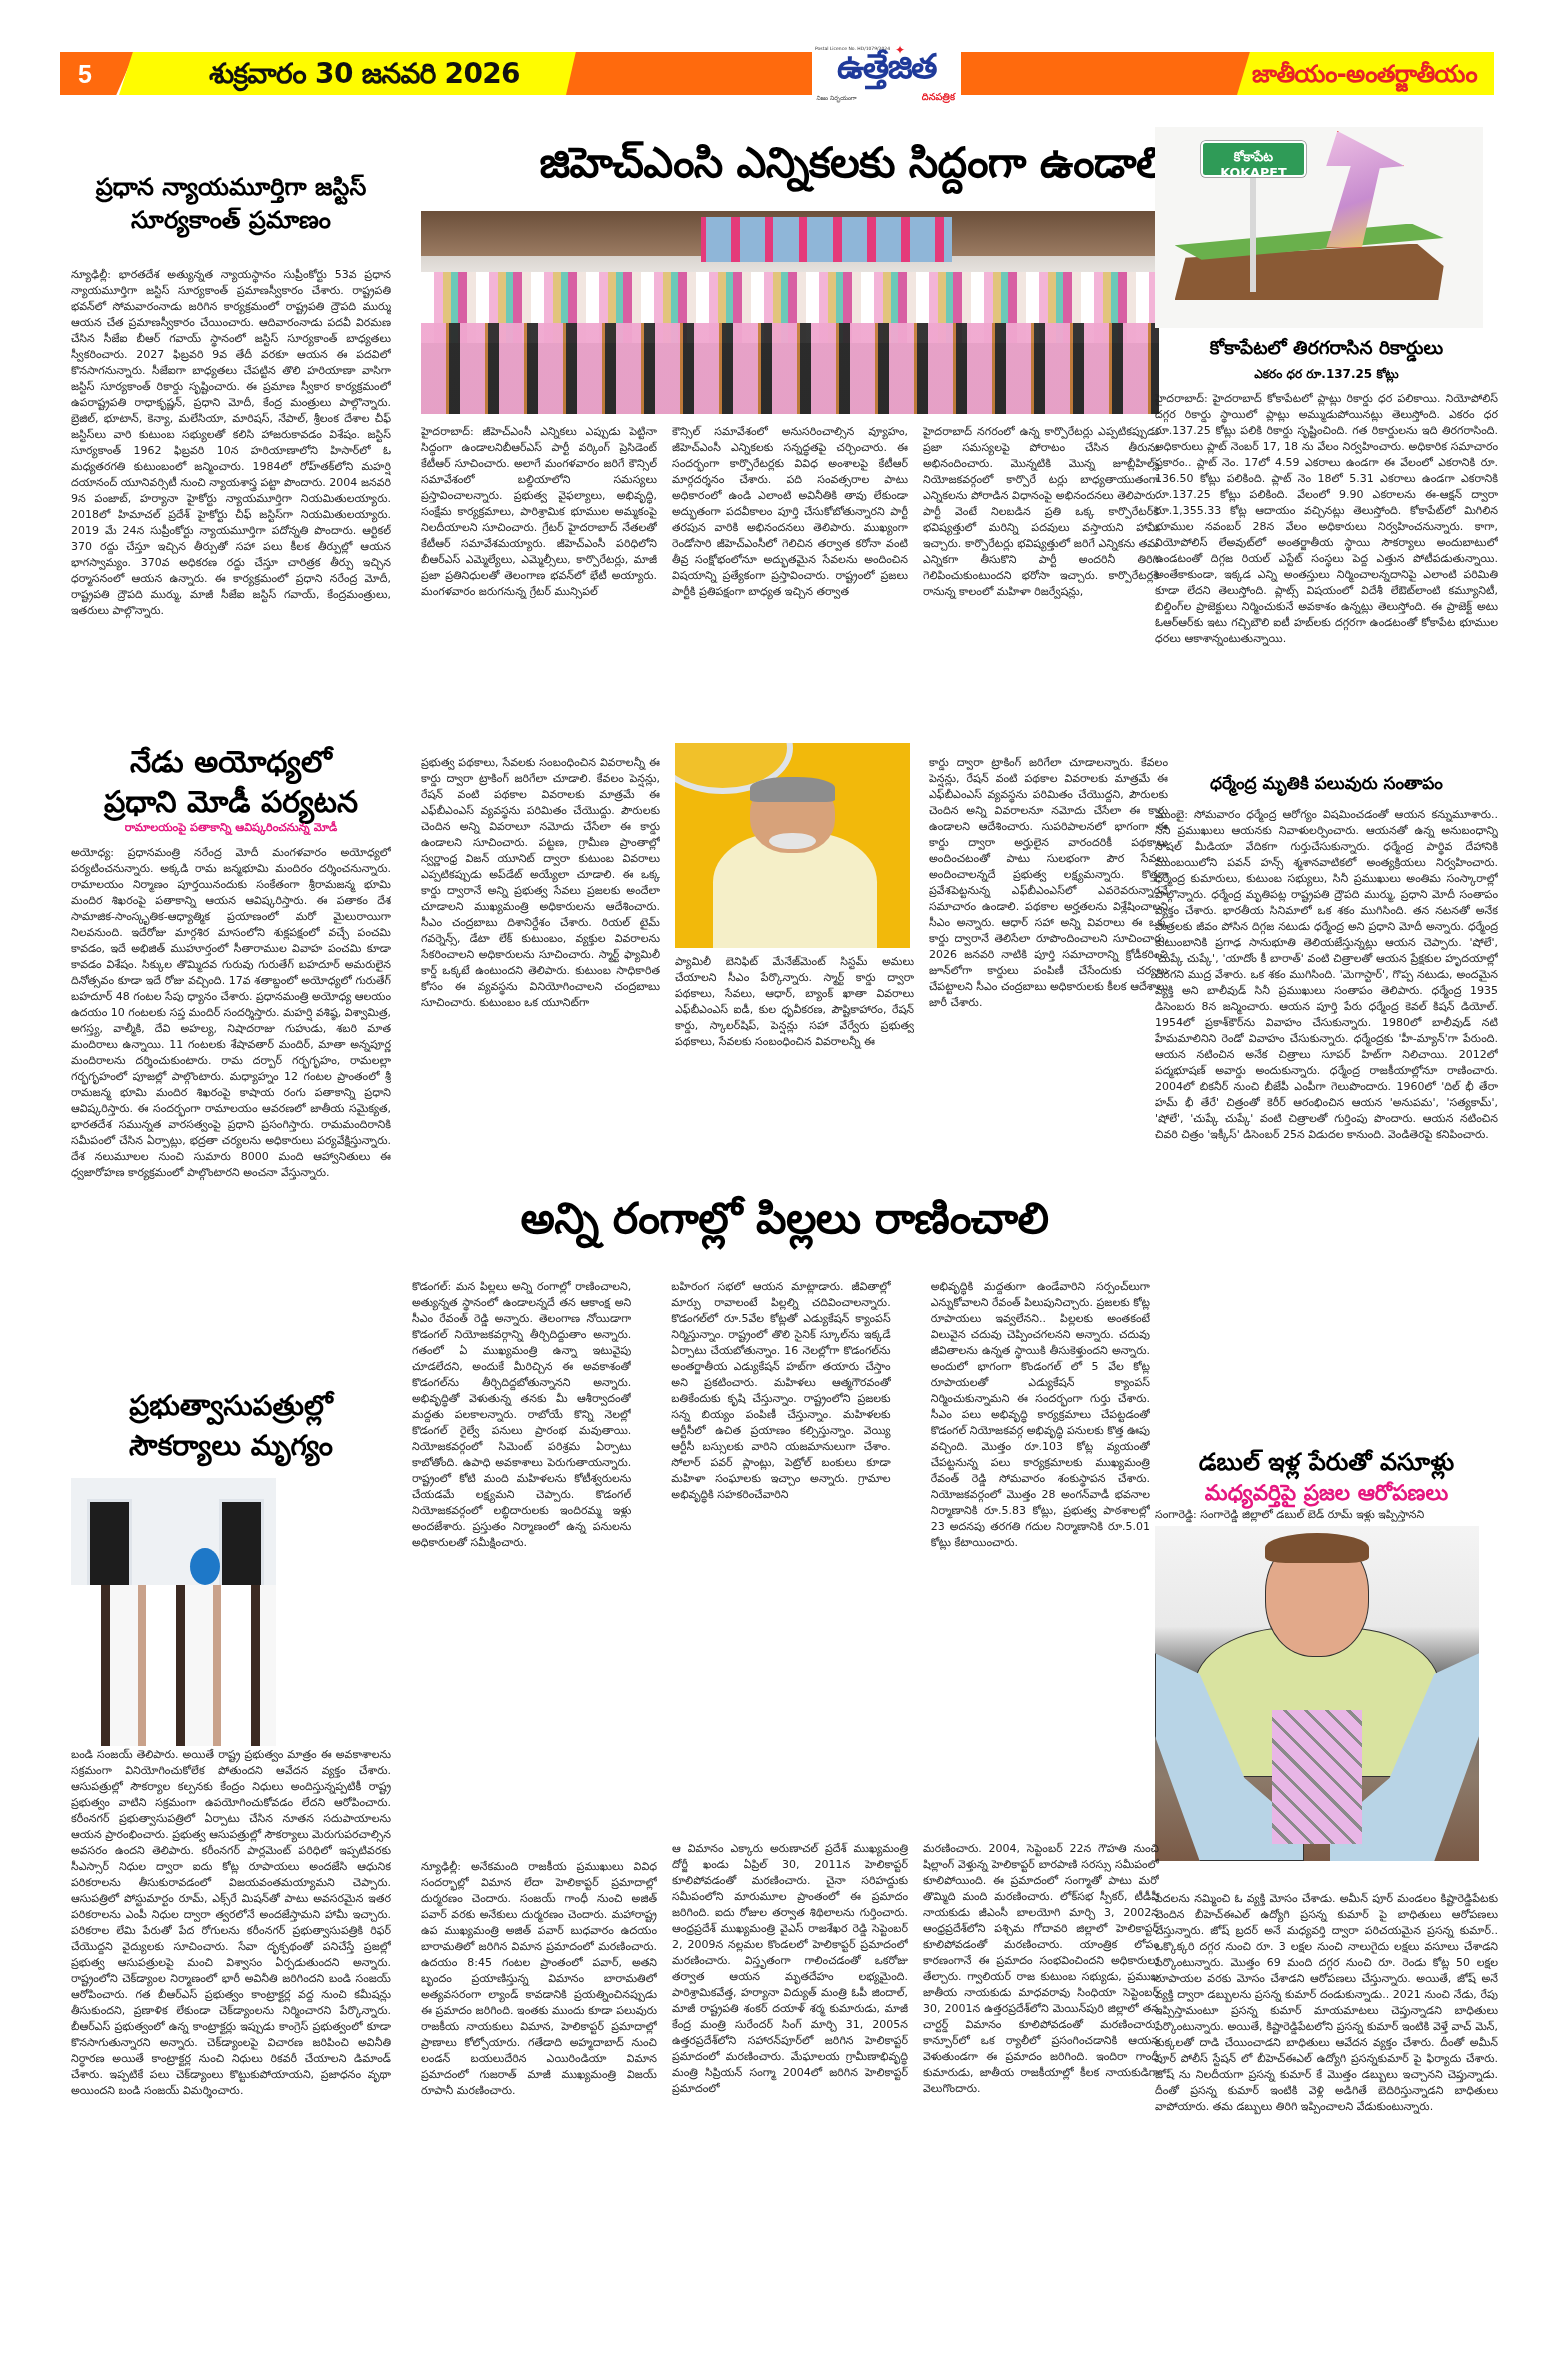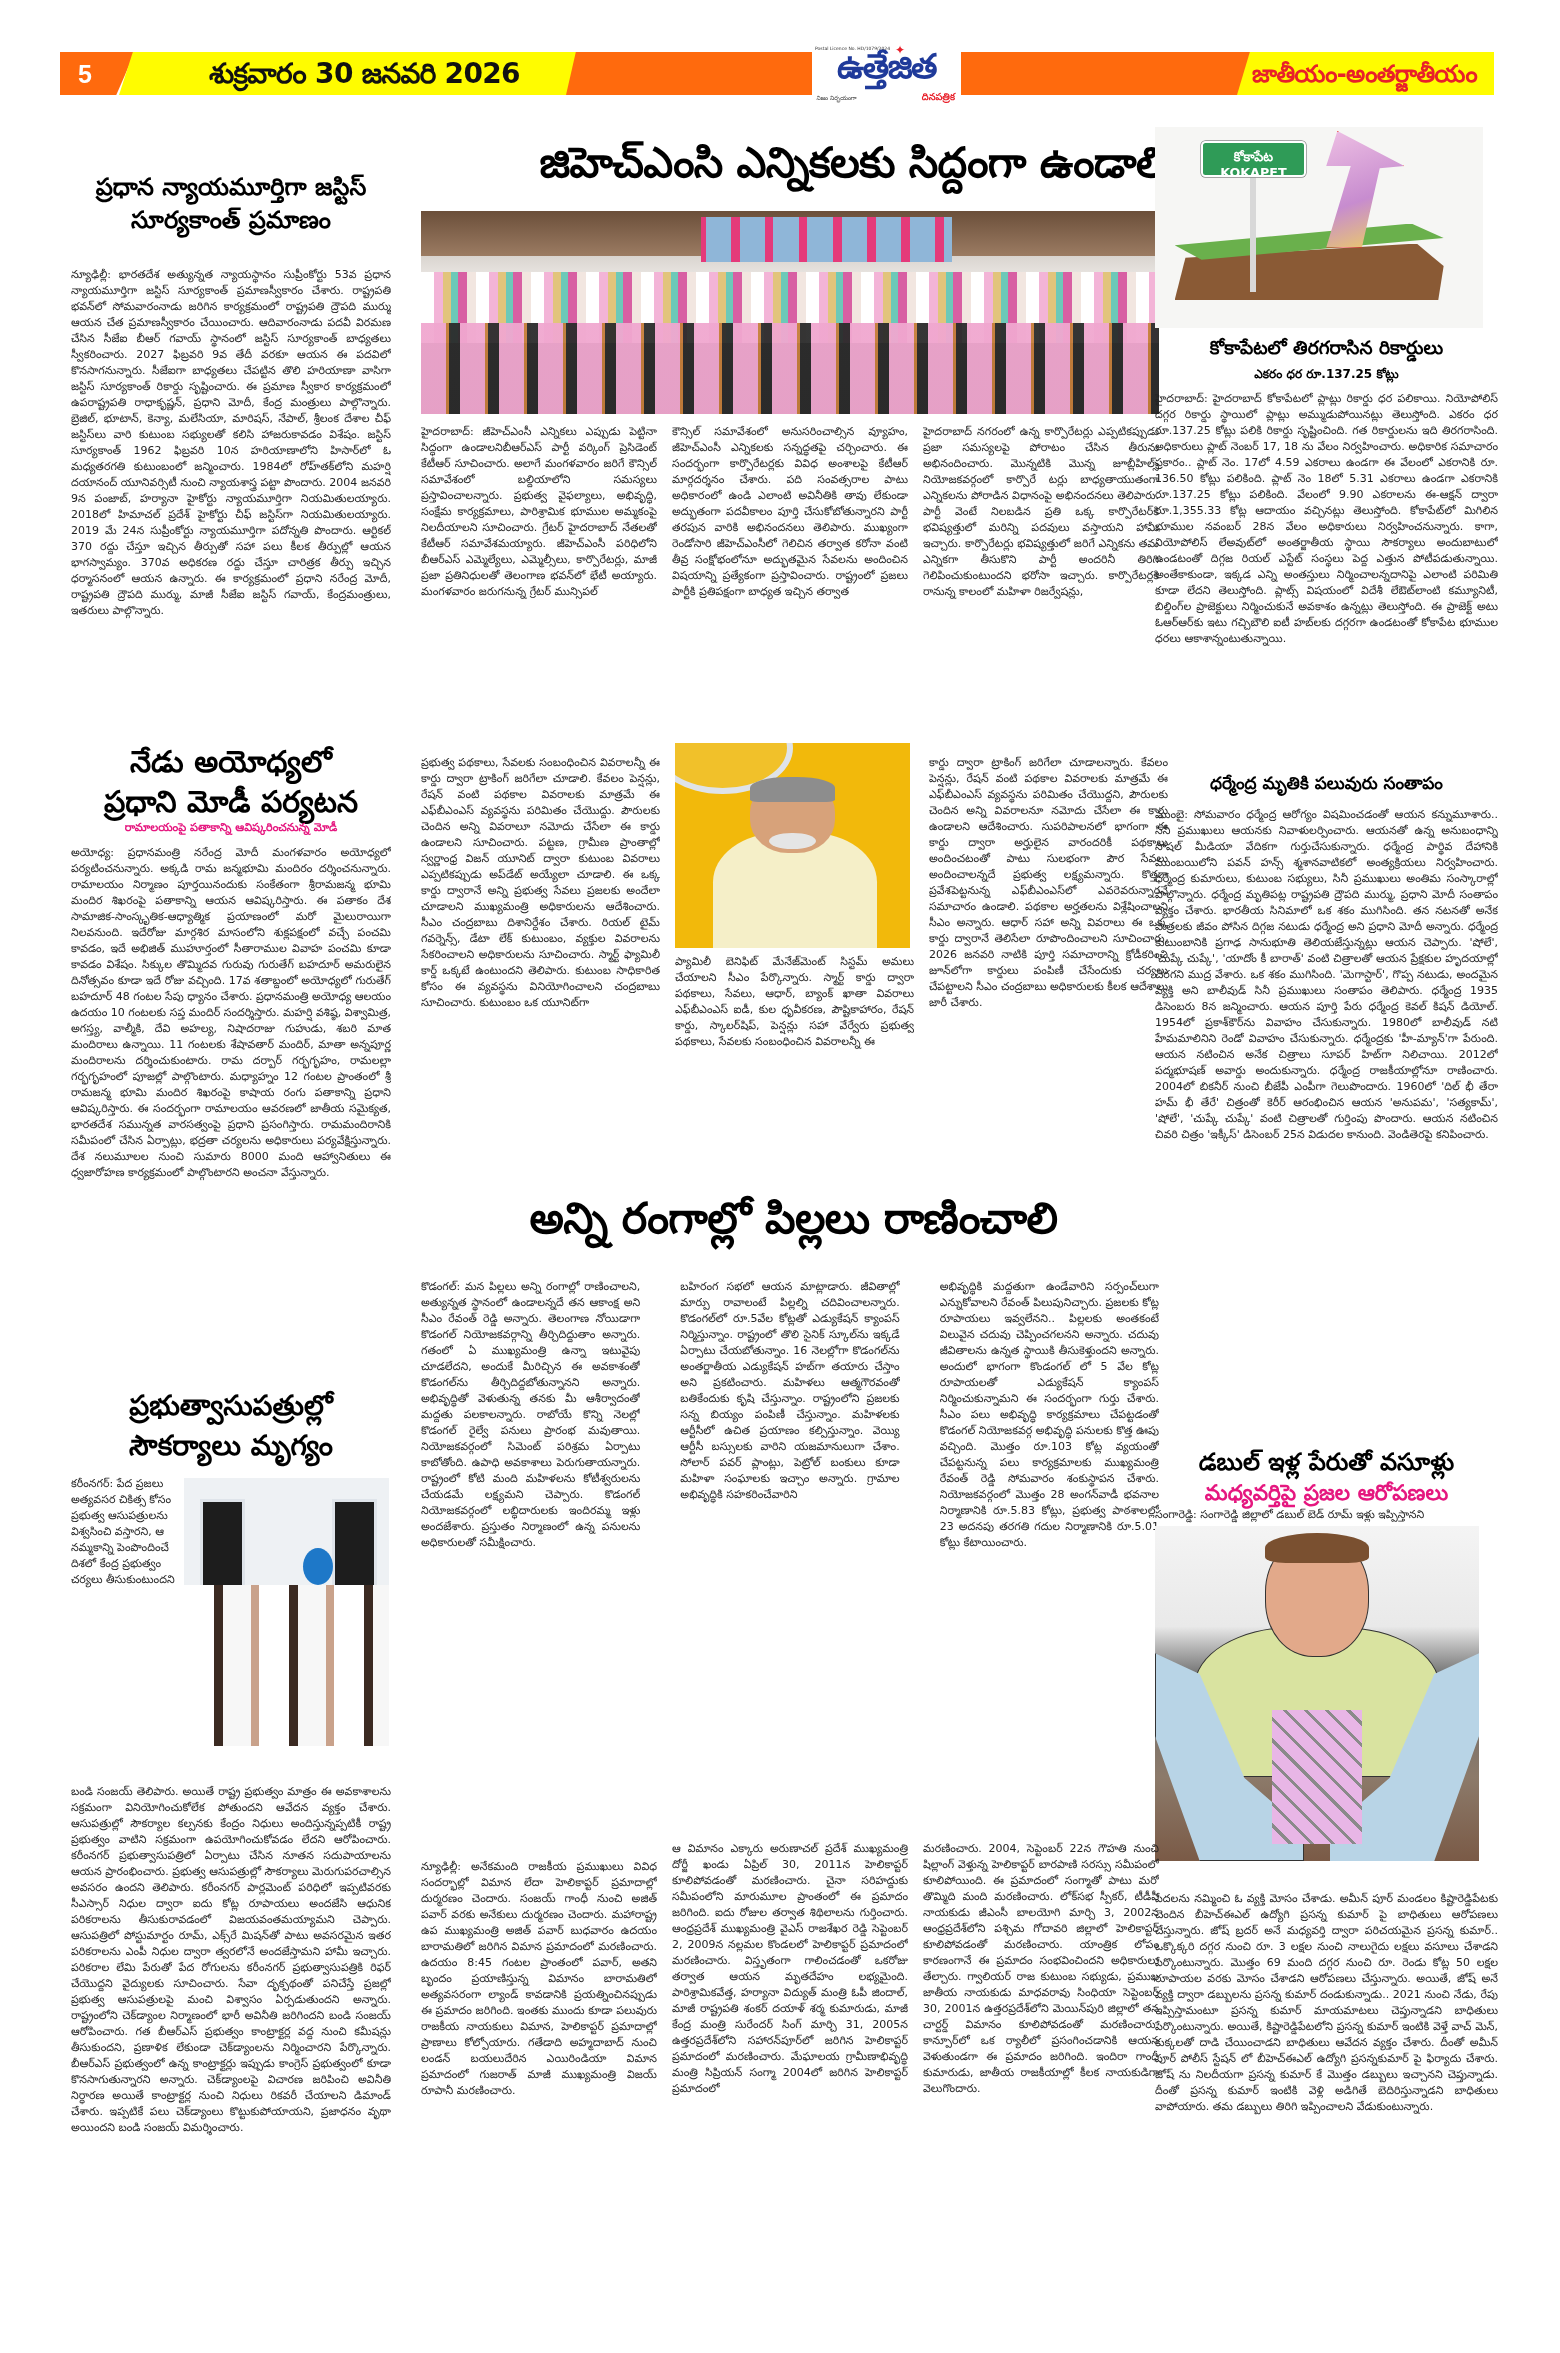--- a/index.html
+++ b/index.html
@@ -161,32 +161,31 @@
   <h2 class="hl" style="font-size:17px; line-height:30px;">ధర్మేంద్ర మృతికి పలువురు సంతాపం</h2>
   <p class="body-text" style="margin-top:9px; height:634px; overflow:hidden;">ముంబై: సోమవారం ధర్మేంద్ర ఆరోగ్యం విషమించడంతో ఆయన కన్నుమూశారు.. సినీ ప్రముఖులు ఆయనకు నివాళులర్పించారు. ఆయనతో ఉన్న అనుబంధాన్ని సోషల్ మీడియా వేదికగా గుర్తుచేసుకున్నారు. ధర్మేంద్ర పార్థివ దేహానికి ముంబయిలోని పవన్ హన్స్ శ్మశానవాటికలో అంత్యక్రియలు నిర్వహించారు. ధర్మేంద్ర కుమారులు, కుటుంబ సభ్యులు, సినీ ప్రముఖులు అంతిమ సంస్కారాల్లో పాల్గొన్నారు. ధర్మేంద్ర మృతిపట్ల రాష్ట్రపతి ద్రౌపది ముర్ము, ప్రధాని మోదీ సంతాపం వ్యక్తం చేశారు. భారతీయ సినిమాలో ఒక శకం ముగిసింది. తన నటనతో అనేక పాత్రలకు జీవం పోసిన దిగ్గజ నటుడు ధర్మేంద్ర అని ప్రధాని మోదీ అన్నారు. ధర్మేంద్ర కుటుంబానికి ప్రగాఢ సానుభూతి తెలియజేస్తున్నట్లు ఆయన చెప్పారు. 'షోలే', 'చుప్కే చుప్కే', 'యాదోం కీ బారాత్' వంటి చిత్రాలతో ఆయన ప్రేక్షకుల హృదయాల్లో చెరగని ముద్ర వేశారు. ఒక శకం ముగిసింది. 'మెగాస్టార్', గొప్ప నటుడు, అందమైన వ్యక్తి అని బాలీవుడ్ సినీ ప్రముఖులు సంతాపం తెలిపారు. ధర్మేంద్ర 1935 డిసెంబరు 8న జన్మించారు. ఆయన పూర్తి పేరు ధర్మేంద్ర కెవల్ కిషన్ డియోల్. 1954లో ప్రకాశ్‌కౌర్‌ను వివాహం చేసుకున్నారు. 1980లో బాలీవుడ్ నటి హేమమాలినిని రెండో వివాహం చేసుకున్నారు. ధర్మేంద్రకు 'హీ-మ్యాన్'గా పేరుంది. ఆయన నటించిన అనేక చిత్రాలు సూపర్ హిట్‌గా నిలిచాయి. 2012లో పద్మభూషణ్ అవార్డు అందుకున్నారు. ధర్మేంద్ర రాజకీయాల్లోనూ రాణించారు. 2004లో బికనీర్ నుంచి బీజేపీ ఎంపీగా గెలుపొందారు. 1960లో 'దిల్ భీ తేరా హమ్ భీ తేరే' చిత్రంతో కెరీర్ ఆరంభించిన ఆయన 'అనుపమ', 'సత్యకామ్', 'షోలే', 'చుప్కే చుప్కే' వంటి చిత్రాలతో గుర్తింపు పొందారు. ఆయన నటించిన చివరి చిత్రం 'ఇక్కీస్' డిసెంబర్ 25న విడుదల కానుంది. వెండితెరపై కనిపించారు.</p>
 </article>
 
 <article class="block" style="left:71px; top:1386px; width:320px;">
   <h2 class="hl" style="font-size:28px; line-height:40px;">
     <span>ప్రభుత్వాసుపత్రుల్లో</span><br>
     <span>సౌకర్యాలు మృగ్యం</span>
   </h2>
   <div style="display:flex; gap:9px; margin-top:10.4px;">
-    <p class="body-text" style="width:104px; text-align:left; height:306px; overflow:hidden;">కరీంనగర్: పేద ప్రజలు అత్యవసర చికిత్స కోసం ప్రభుత్వ ఆసుపత్రులను విశ్వసించి వస్తారని, ఆ నమ్మకాన్ని పెంపొందించే దిశలో కేంద్ర ప్రభుత్వం చర్యలు తీసుకుంటుందని</p>
     <div class="img photo-hospital" style="position:relative; width:205px; height:268px; margin-top:1.5px;">
       <div class="hosp-window" style="left:8%;"></div>
       <div class="hosp-window" style="left:72%;"></div>
       <div class="hosp-balloon"></div>
       <div class="hosp-people"></div>
     </div>
   </div>
   <p class="body-text" style="margin-top:1.5px; height:619px; overflow:hidden;">బండి సంజయ్ తెలిపారు. అయితే రాష్ట్ర ప్రభుత్వం మాత్రం ఈ అవకాశాలను సక్రమంగా వినియోగించుకోలేక పోతుందని ఆవేదన వ్యక్తం చేశారు. ఆసుపత్రుల్లో సౌకర్యాల కల్పనకు కేంద్రం నిధులు అందిస్తున్నప్పటికీ రాష్ట్ర ప్రభుత్వం వాటిని సక్రమంగా ఉపయోగించుకోవడం లేదని ఆరోపించారు. కరీంనగర్ ప్రభుత్వాసుపత్రిలో ఏర్పాటు చేసిన నూతన సదుపాయాలను ఆయన ప్రారంభించారు. ప్రభుత్వ ఆసుపత్రుల్లో సౌకర్యాలు మెరుగుపరచాల్సిన అవసరం ఉందని తెలిపారు. కరీంనగర్ పార్లమెంట్ పరిధిలో ఇప్పటివరకు సీఎస్సార్ నిధుల ద్వారా ఐదు కోట్ల రూపాయలు అందజేసి ఆధునిక పరికరాలను తీసుకురావడంలో విజయవంతమయ్యామని చెప్పారు. ఆసుపత్రిలో పోస్టుమార్టం రూమ్, ఎక్స్‌రే మిషన్‌తో పాటు అవసరమైన ఇతర పరికరాలను ఎంపీ నిధుల ద్వారా త్వరలోనే అందజేస్తామని హామీ ఇచ్చారు. పరికరాల లేమి పేరుతో పేద రోగులను కరీంనగర్ ప్రభుత్వాసుపత్రికి రిఫర్ చేయొద్దని వైద్యులకు సూచించారు. సేవా దృక్పథంతో పనిచేస్తే ప్రజల్లో ప్రభుత్వ ఆసుపత్రులపై మంచి విశ్వాసం ఏర్పడుతుందని అన్నారు. రాష్ట్రంలోని చెక్‌డ్యాంల నిర్మాణంలో భారీ అవినీతి జరిగిందని బండి సంజయ్ ఆరోపించారు. గత బీఆర్ఎస్ ప్రభుత్వం కాంట్రాక్టర్ల వద్ద నుంచి కమీషన్లు తీసుకుందని, ప్రణాళిక లేకుండా చెక్‌డ్యాంలను నిర్మించారని పేర్కొన్నారు. బీఆర్ఎస్ ప్రభుత్వంలో ఉన్న కాంట్రాక్టర్లు ఇప్పుడు కాంగ్రెస్ ప్రభుత్వంలో కూడా కొనసాగుతున్నారని అన్నారు. చెక్‌డ్యాంలపై విచారణ జరిపించి అవినీతి నిర్ధారణ అయితే కాంట్రాక్టర్ల నుంచి నిధులు రికవరీ చేయాలని డిమాండ్ చేశారు. ఇప్పటికే పలు చెక్‌డ్యాంలు కొట్టుకుపోయాయని, ప్రజాధనం వృథా అయిందని బండి సంజయ్ విమర్శించారు.</p>
 </article>
 
-<article class="block" style="left:421px; top:1185px; width:745px;">
+<article class="block" style="left:412px; top:1185px; width:745px;">
   <h1 class="hl" style="font-size:43px; line-height:67px; letter-spacing:-0.7px;">అన్ని రంగాల్లో పిల్లలు రాణించాలి</h1>
   <div class="cols3" style="margin-top:27px; width:738px;gap:40px;">
     <p class="body-text col" style="height:499px; overflow:hidden;">కొడంగల్: మన పిల్లలు అన్ని రంగాల్లో రాణించాలని, అత్యున్నత స్థానంలో ఉండాలన్నదే తన ఆకాంక్ష అని సీఎం రేవంత్ రెడ్డి అన్నారు. తెలంగాణ నోయిడాగా కొడంగల్ నియోజకవర్గాన్ని తీర్చిదిద్దుతాం అన్నారు. గతంలో ఏ ముఖ్యమంత్రి ఉన్నా ఇటువైపు చూడలేదని, అందుకే మీరిచ్చిన ఈ అవకాశంతో కొడంగల్‌ను తీర్చిదిద్దబోతున్నానని అన్నారు. అభివృద్ధితో వెళుతున్న తనకు మీ ఆశీర్వాదంతో మద్దతు పలకాలన్నారు. రాబోయే కొన్ని నెలల్లో కొడంగల్ రైల్వే పనులు ప్రారంభ మవుతాయి. నియోజకవర్గంలో సిమెంట్ పరిశ్రమ ఏర్పాటు కాబోతోంది. ఉపాధి అవకాశాలు పెరుగుతాయన్నారు. రాష్ట్రంలో కోటి మంది మహిళలను కోటీశ్వరులను చేయడమే లక్ష్యమని చెప్పారు. కొడంగల్ నియోజకవర్గంలో లబ్ధిదారులకు ఇందిరమ్మ ఇళ్లు అందజేశారు. ప్రస్తుతం నిర్మాణంలో ఉన్న పనులను అధికారులతో సమీక్షించారు.</p>
     <p class="body-text col" style="height:499px; overflow:hidden;">బహిరంగ సభలో ఆయన మాట్లాడారు. జీవితాల్లో మార్పు రావాలంటే పిల్లల్ని చదివించాలన్నారు. కొడంగల్‌లో రూ.5వేల కోట్లతో ఎడ్యుకేషన్ క్యాంపస్ నిర్మిస్తున్నాం. రాష్ట్రంలో తొలి సైనిక్ స్కూల్‌ను ఇక్కడే ఏర్పాటు చేయబోతున్నాం. 16 నెలల్లోగా కొడంగల్‌ను అంతర్జాతీయ ఎడ్యుకేషన్ హబ్‌గా తయారు చేస్తాం అని ప్రకటించారు. మహిళలు ఆత్మగౌరవంతో బతికేందుకు కృషి చేస్తున్నాం. రాష్ట్రంలోని ప్రజలకు సన్న బియ్యం పంపిణీ చేస్తున్నాం. మహిళలకు ఆర్టీసీలో ఉచిత ప్రయాణం కల్పిస్తున్నాం. వెయ్యి ఆర్టీసీ బస్సులకు వారిని యజమానులుగా చేశాం. సోలార్ పవర్ ప్లాంట్లు, పెట్రోల్ బంకులు కూడా మహిళా సంఘాలకు ఇచ్చాం అన్నారు. గ్రామాల అభివృద్ధికి సహకరించేవారిని</p>
     <p class="body-text col" style="height:499px; overflow:hidden;">అభివృద్ధికి మద్దతుగా ఉండేవారిని సర్పంచ్‌లుగా ఎన్నుకోవాలని రేవంత్ పిలుపునిచ్చారు. ప్రజలకు కోట్ల రూపాయలు ఇవ్వలేనని.. పిల్లలకు అంతకంటే విలువైన చదువు చెప్పించగలనని అన్నారు. చదువు జీవితాలను ఉన్నత స్థాయికి తీసుకెళ్తుందని అన్నారు. అందులో భాగంగా కొండంగల్ లో 5 వేల కోట్ల రూపాయలతో ఎడ్యుకేషన్ క్యాంపస్ నిర్మించుకున్నామని ఈ సందర్భంగా గుర్తు చేశారు. సీఎం పలు అభివృద్ధి కార్యక్రమాలు చేపట్టడంతో కొడంగల్ నియోజకవర్గ అభివృద్ధి పనులకు కొత్త ఊపు వచ్చింది. మొత్తం రూ.103 కోట్ల వ్యయంతో చేపట్టనున్న పలు కార్యక్రమాలకు ముఖ్యమంత్రి రేవంత్ రెడ్డి సోమవారం శంకుస్థాపన చేశారు. నియోజకవర్గంలో మొత్తం 28 అంగన్‌వాడీ భవనాల నిర్మాణానికి రూ.5.83 కోట్లు, ప్రభుత్వ పాఠశాలల్లో 23 అదనపు తరగతి గదుల నిర్మాణానికి రూ.5.01 కోట్లు కేటాయించారు.</p>
   </div>
 </article>
 
 <article class="block" style="left:1155px; top:1446px; width:343px;">
   <h2 class="hl" style="font-size:24px; line-height:33px;">డబుల్ ఇళ్ల పేరుతో వసూళ్లు</h2>

